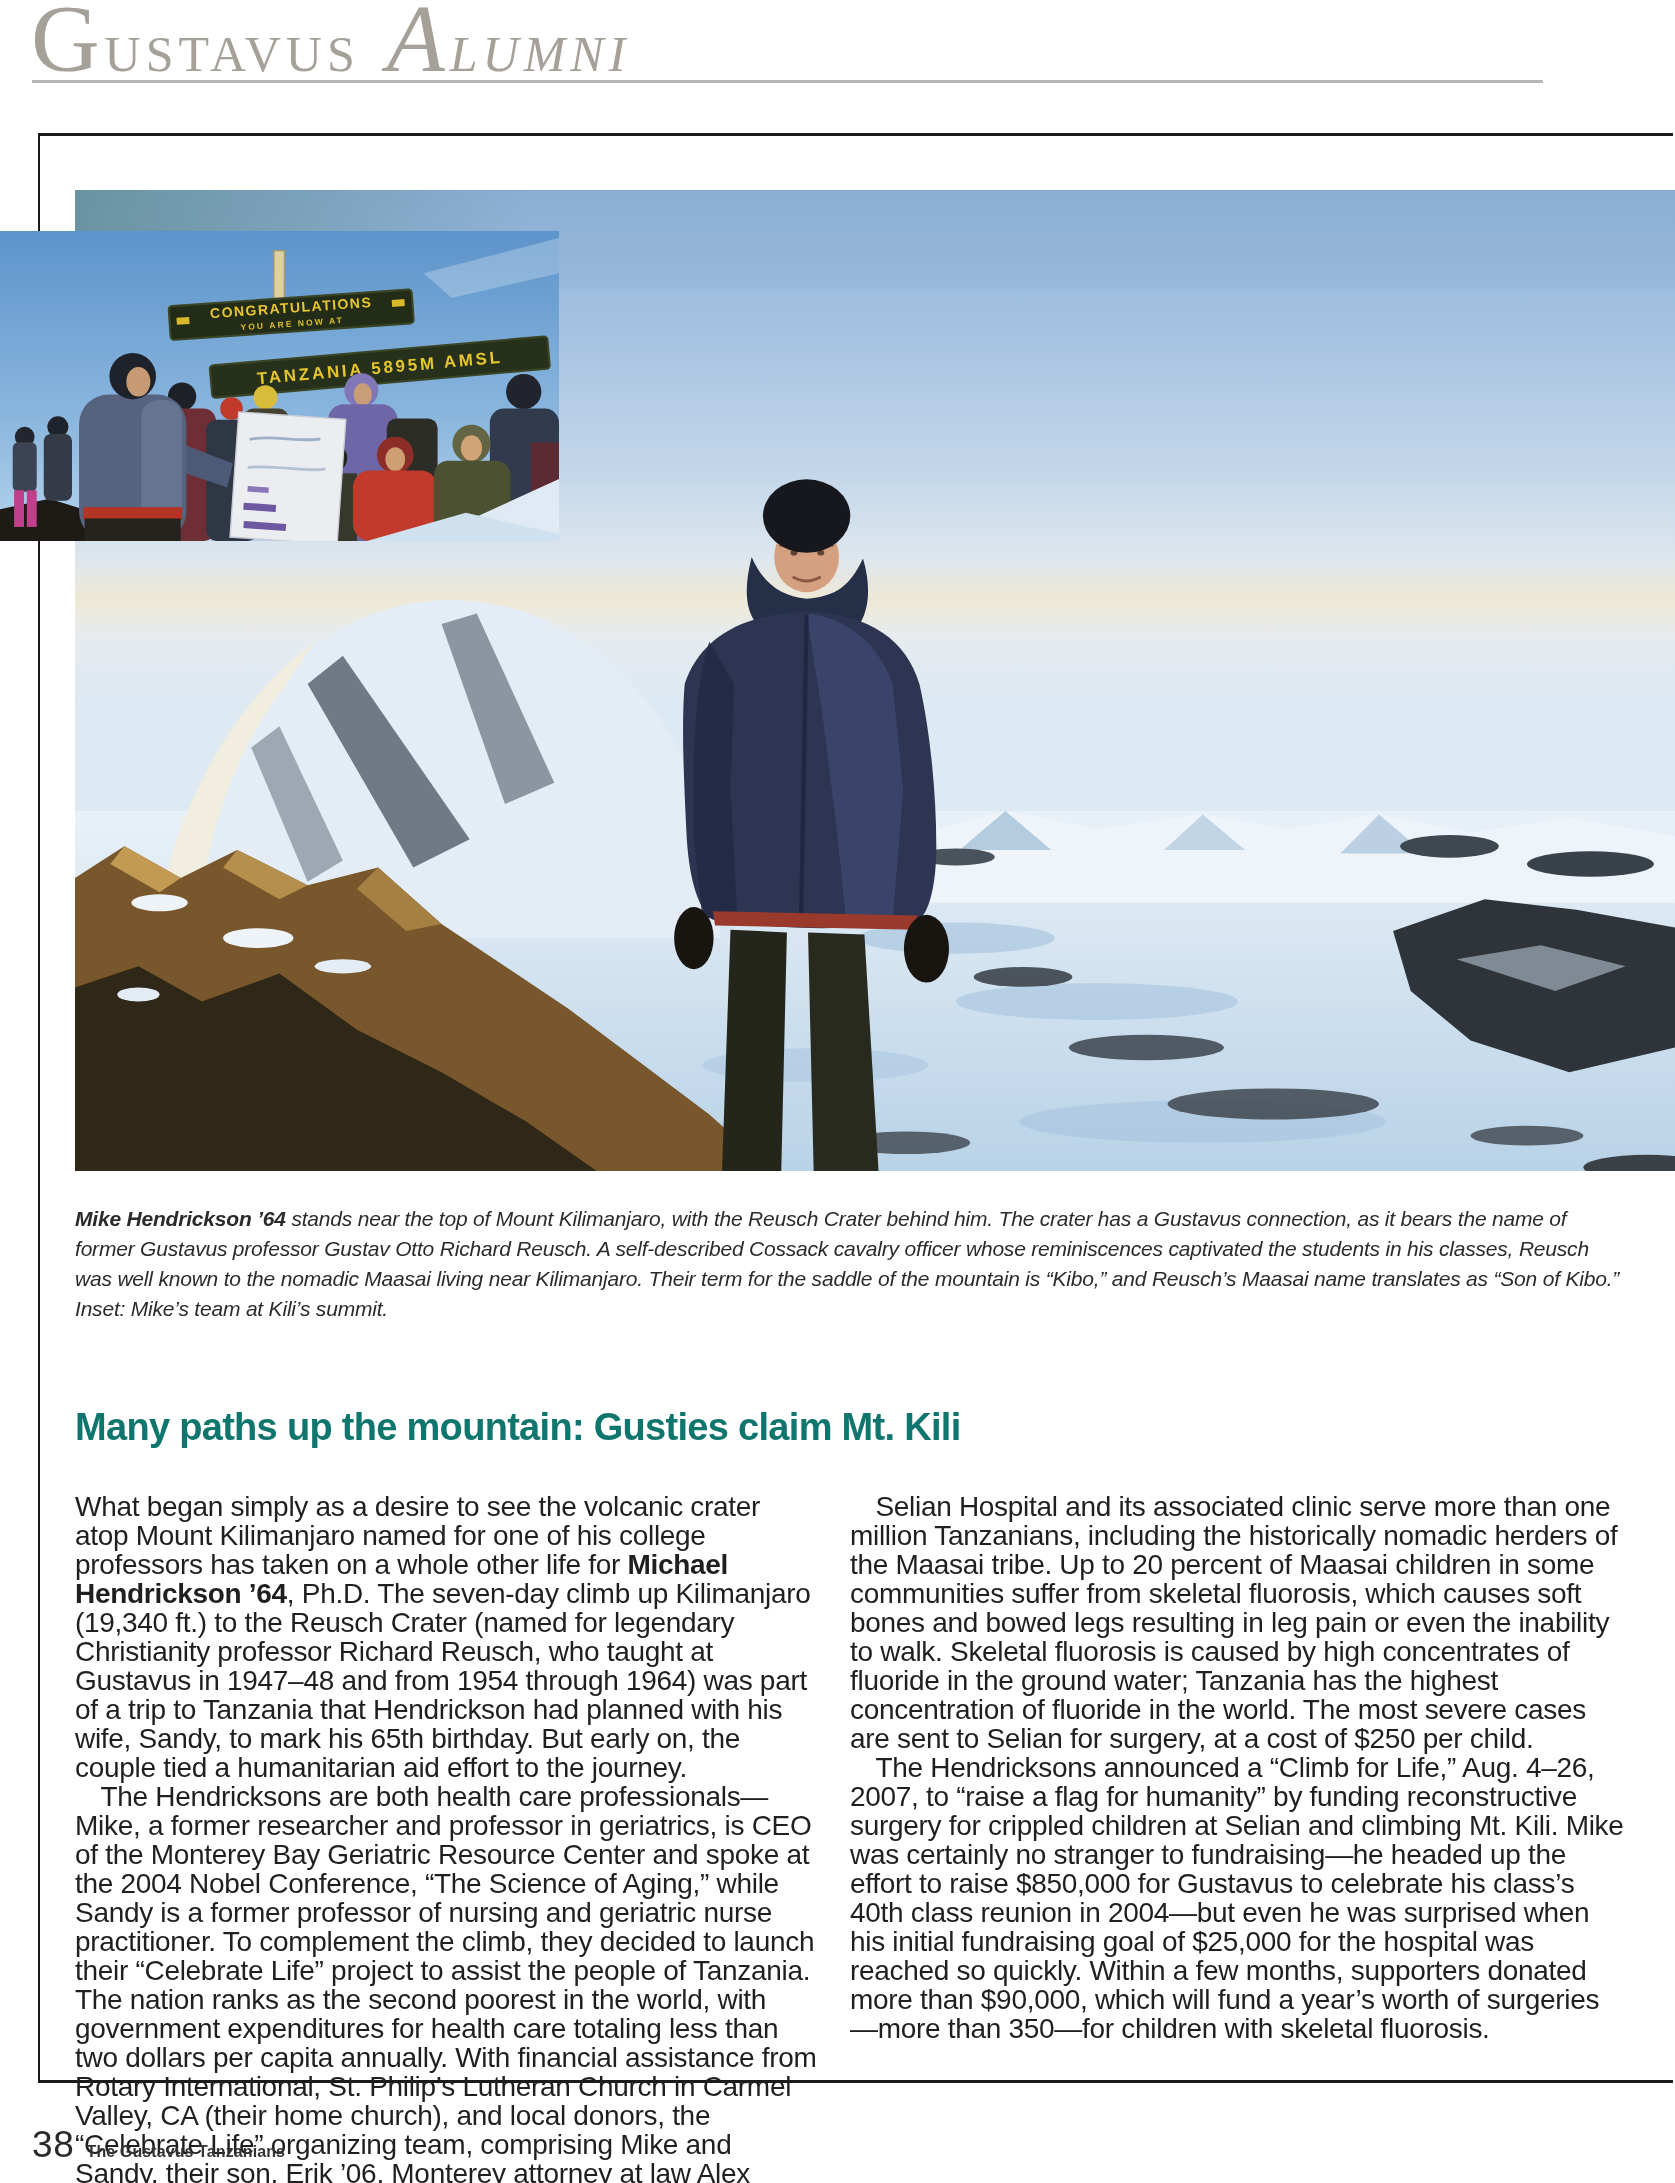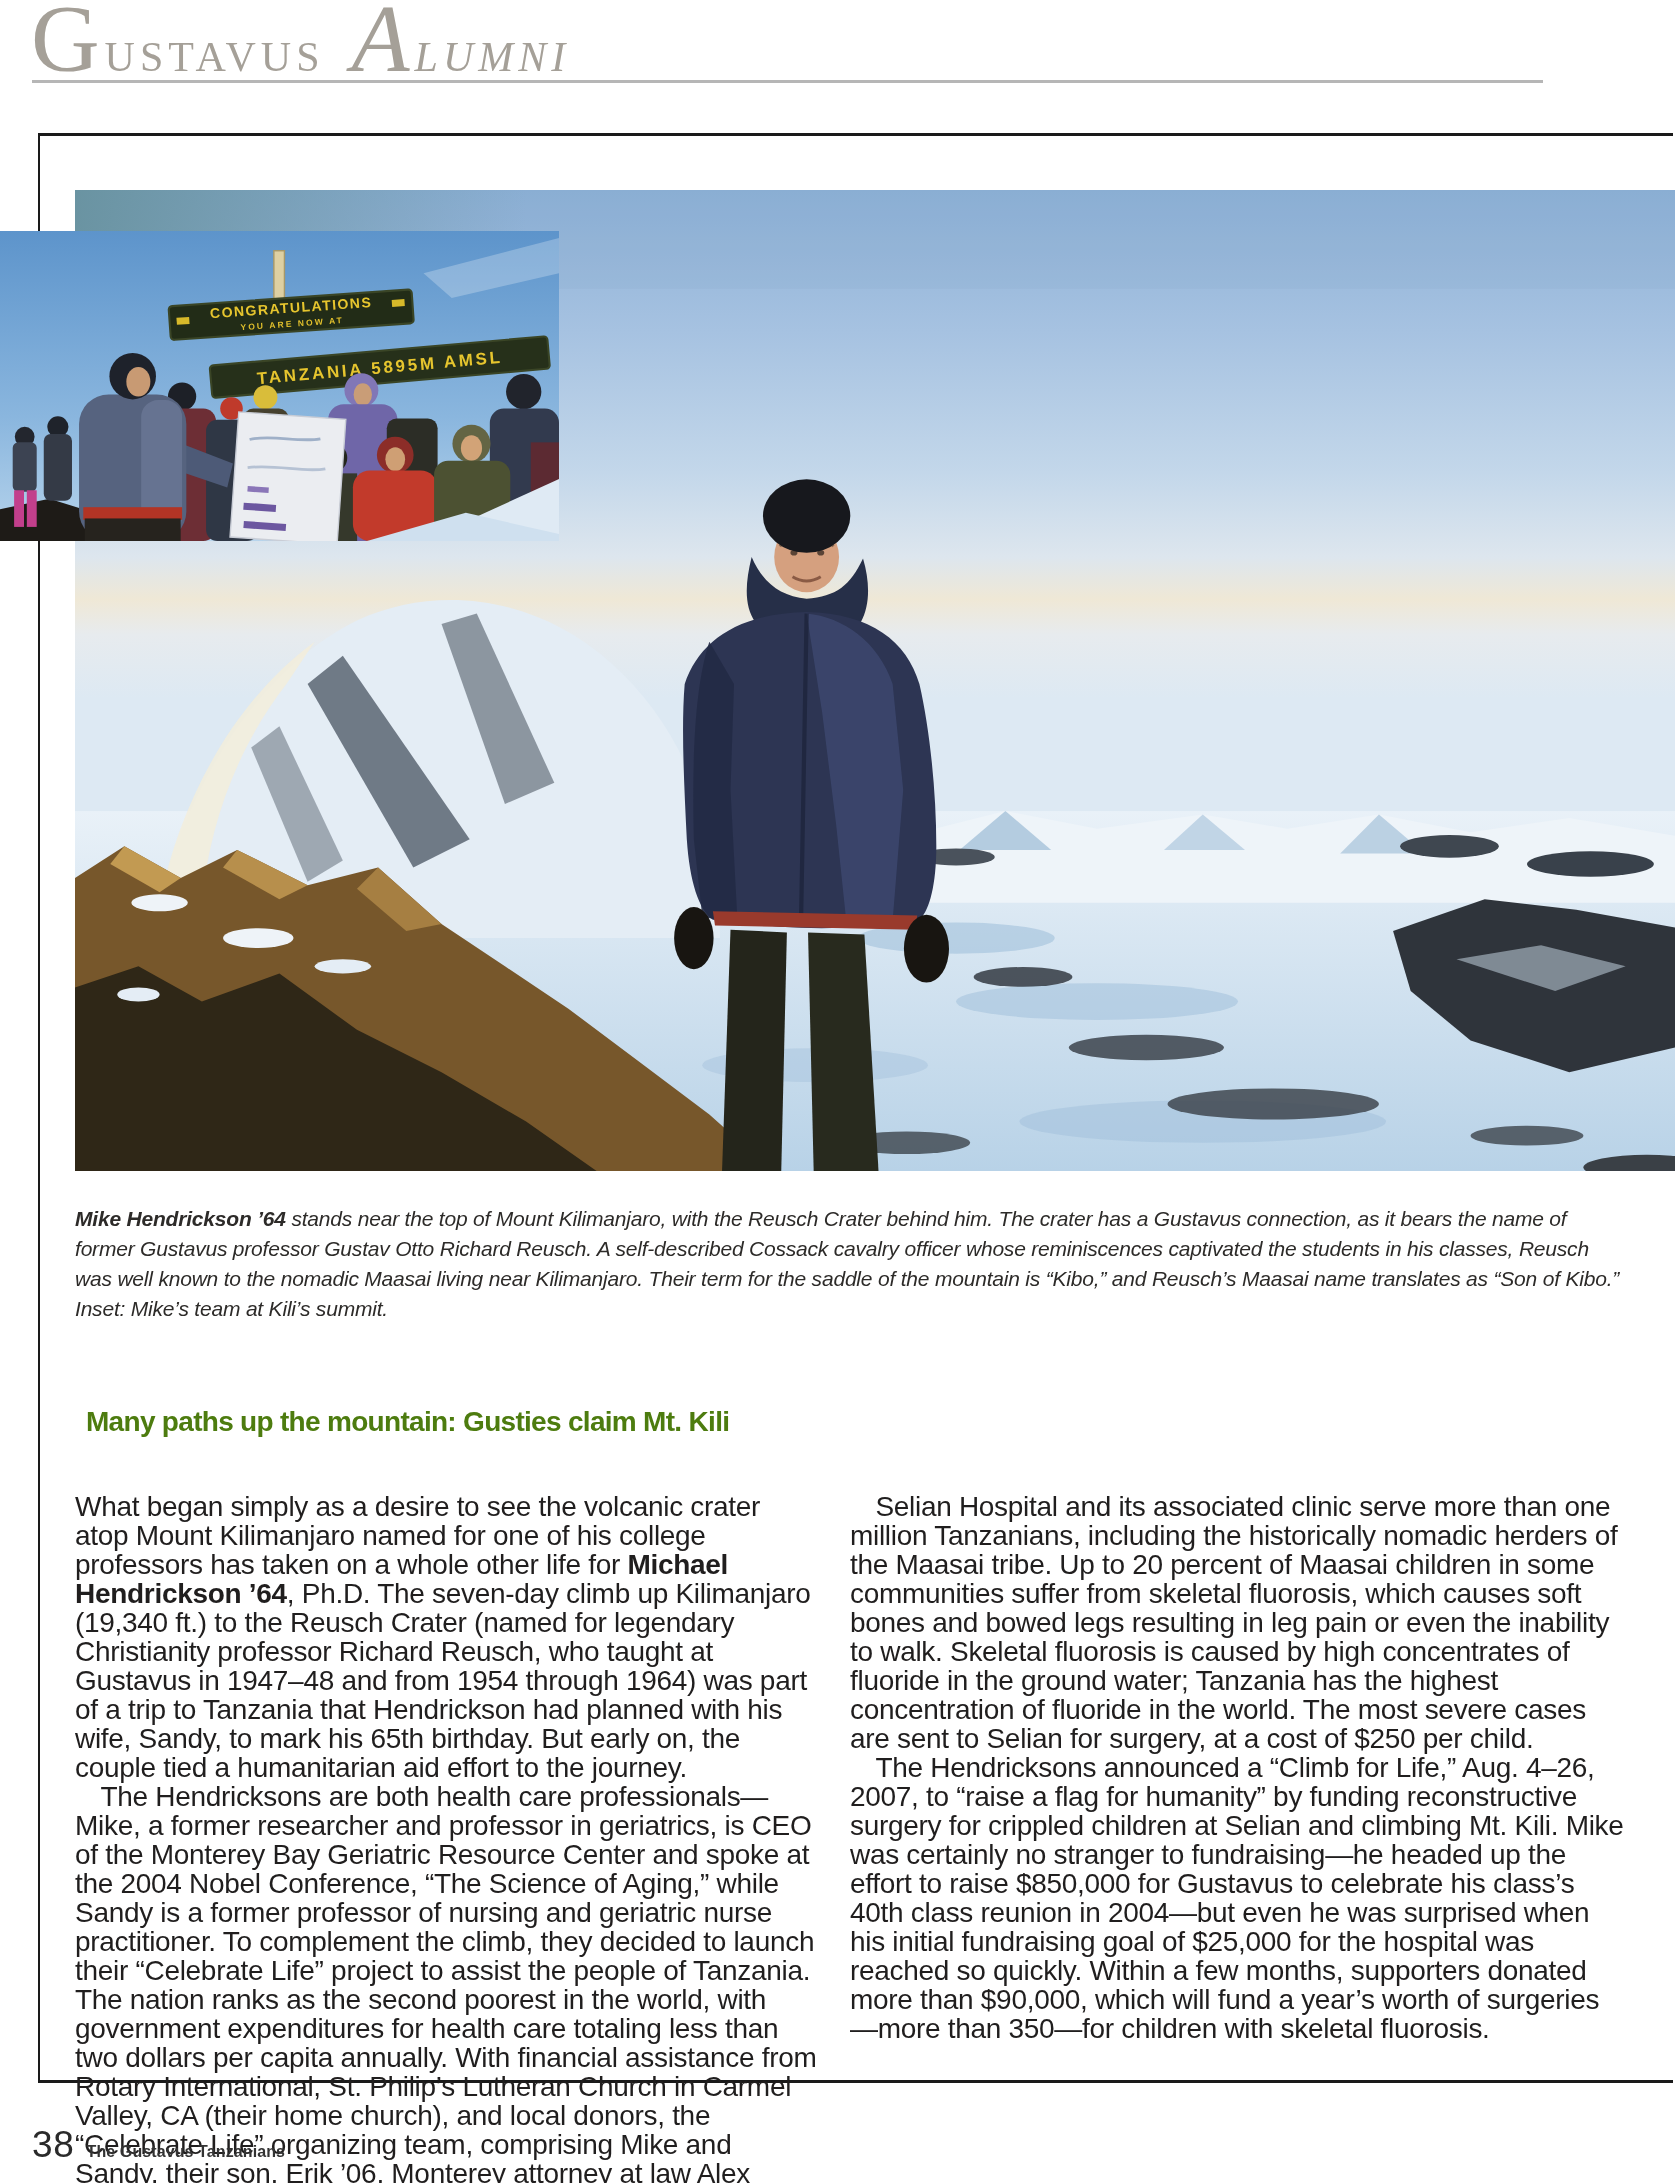--- a/index.html
+++ b/index.html
@@ -9,21 +9,21 @@
   }
 
   
   .masthead {
     position:absolute; left:31px; top:-10px; line-height:99px; white-space:nowrap;
     font-family:"Liberation Serif", serif; color:#a5a098;
   }
   .masthead .word { letter-spacing:5px; }
   .masthead .word + .word { margin-left:27px;font-style:italic; }
   .masthead .initial { font-size:95px; }
-  .masthead .rest { font-size:42px; }
+  .masthead .rest { font-size:50px; }
   .masthead-rule { position:absolute; left:32px; top:80px; width:1511px; height:2.8px; background:#b6b6b6; }
 
   
   .frame {
     position:absolute; left:38px; top:133px; width:1635px; height:1950px; box-sizing:border-box;
     border-top:3.5px solid #1a1a1a; border-left:2.1px solid #1a1a1a; border-bottom:3.5px solid #1a1a1a;
     background:#ffffff;
     padding-left:9px;
   }
 
@@ -35,22 +35,22 @@
 
   
   .caption {
     position:absolute; left:35px; top:1068px; width:1549px;
     font-style:italic; font-size:21px; line-height:30px; letter-spacing:-0.2px; color:#2d2b29;
   }
   .caption .lead { font-weight:bold; }
 
   
   .headline {
-    position:absolute; left:46px; top:1270px; width:1549px;
-    font-size:28px; font-weight:bold; letter-spacing:-0.7px; color:#4d7c0f;
+    position:absolute; left:35px; top:1270px; width:1549px;
+    font-size:38px; font-weight:bold; letter-spacing:-0.7px; color:#0f766e;
   }
 
   
   .columns {
     position:absolute; left:35px; top:1356px; width:1549px; display:flex; gap:30px;
     font-size:28px; line-height:29px; letter-spacing:-0.3px; color:#201e1e; text-align:left;
   }
   .col-left  { width:745px; }
   .col-right { width:774px; }
   .columns p { margin:0; }

